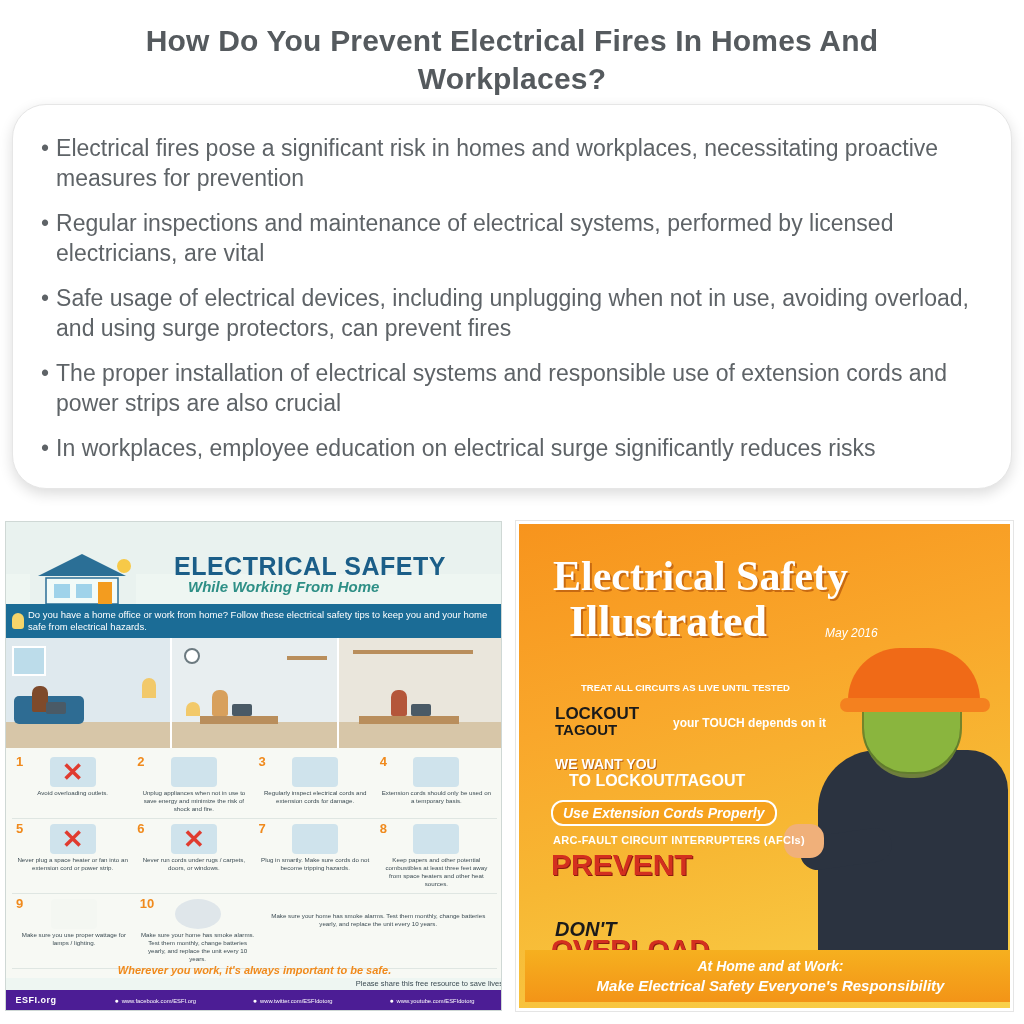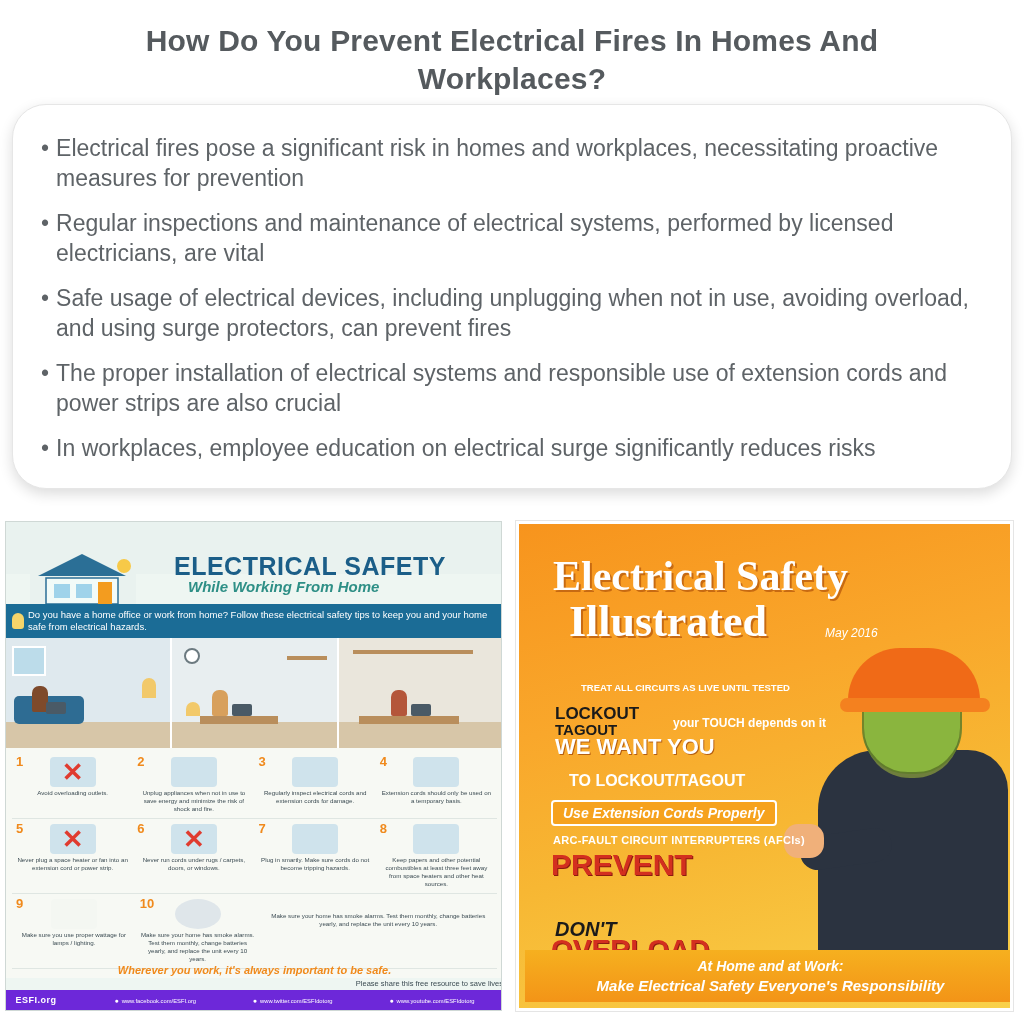--- a/index.html
+++ b/index.html
@@ -168,21 +168,21 @@
     position: absolute; bottom: 34px; left: 0; width: 497px;
     text-align: center; font-size: 11px; font-weight: bold;
     font-style: italic; color: #f08a1c;
   }
   .pl-share {
     position: absolute; bottom: 22px; left: 0; width: 497px;
     text-align: right; font-size: 7.5px; color: #3b4b52;
   }
   .pl-bottom {
     position: absolute; bottom: 0; left: 0; width: 497px; height: 20px;
-    background: #6d28d9; display: flex; align-items: center; gap: 20px;
+    background: #4c1d95; display: flex; align-items: center; gap: 20px;
   }
   .pl-bottom .esfi {
     width: 60px; text-align: center; color: #ffffff;
     font-size: 9px; font-weight: bold; letter-spacing: .5px;
   }
   .pl-bottom .soc {
     flex: 1; color: #ffffff; font-size: 5.8px;
     display: flex; justify-content: space-around; align-items: center;
   }
   .pl-bottom .soc span::before {
@@ -228,32 +228,32 @@
   .pr-lockout {
     position: absolute; top: 176px; left: 30px;
     font-size: 17px; font-weight: bold; color: #1a1a1a; line-height: 16px;
   }
   .pr-lockout small { font-size: 15px; display: block; }
   .pr-life {
     position: absolute; top: 186px; left: 148px;
     font-size: 12px; font-weight: bold; color: #ffffff;
   }
   .pr-want {
-    position: absolute; top: 204px; left: 30px;
-    font-size: 22px; font-weight: bold; color: #ffffff;
+    position: absolute; top: 226px; left: 30px;
+    font-size: 14px; font-weight: bold; color: #ffffff;
     text-shadow: 1px 1px 0 #b65f10;
   }
   .pr-want2 {
     position: absolute; top: 242px; left: 44px;
     font-size: 16px; font-weight: bold; color: #ffffff;
   }
   .pr-ext {
     position: absolute; top: 270px; left: 26px;
     background: #f6a21d; border: 2px solid #ffffff;
-    border-radius: 4px; padding: 3px 10px;
+    border-radius: 12px; padding: 3px 10px;
     font-size: 14px; font-weight: bold; color: #ffffff; font-style: italic;
   }
   .pr-afci {
     position: absolute; top: 304px; left: 28px;
     font-size: 11px; font-weight: bold; color: #ffffff; letter-spacing: .3px;
   }
   .pr-prevent {
     position: absolute; top: 318px; left: 26px;
     font-size: 30px; font-weight: bold; color: #d32f1f;
     text-shadow: 1px 1px 0 #8d1c10;

